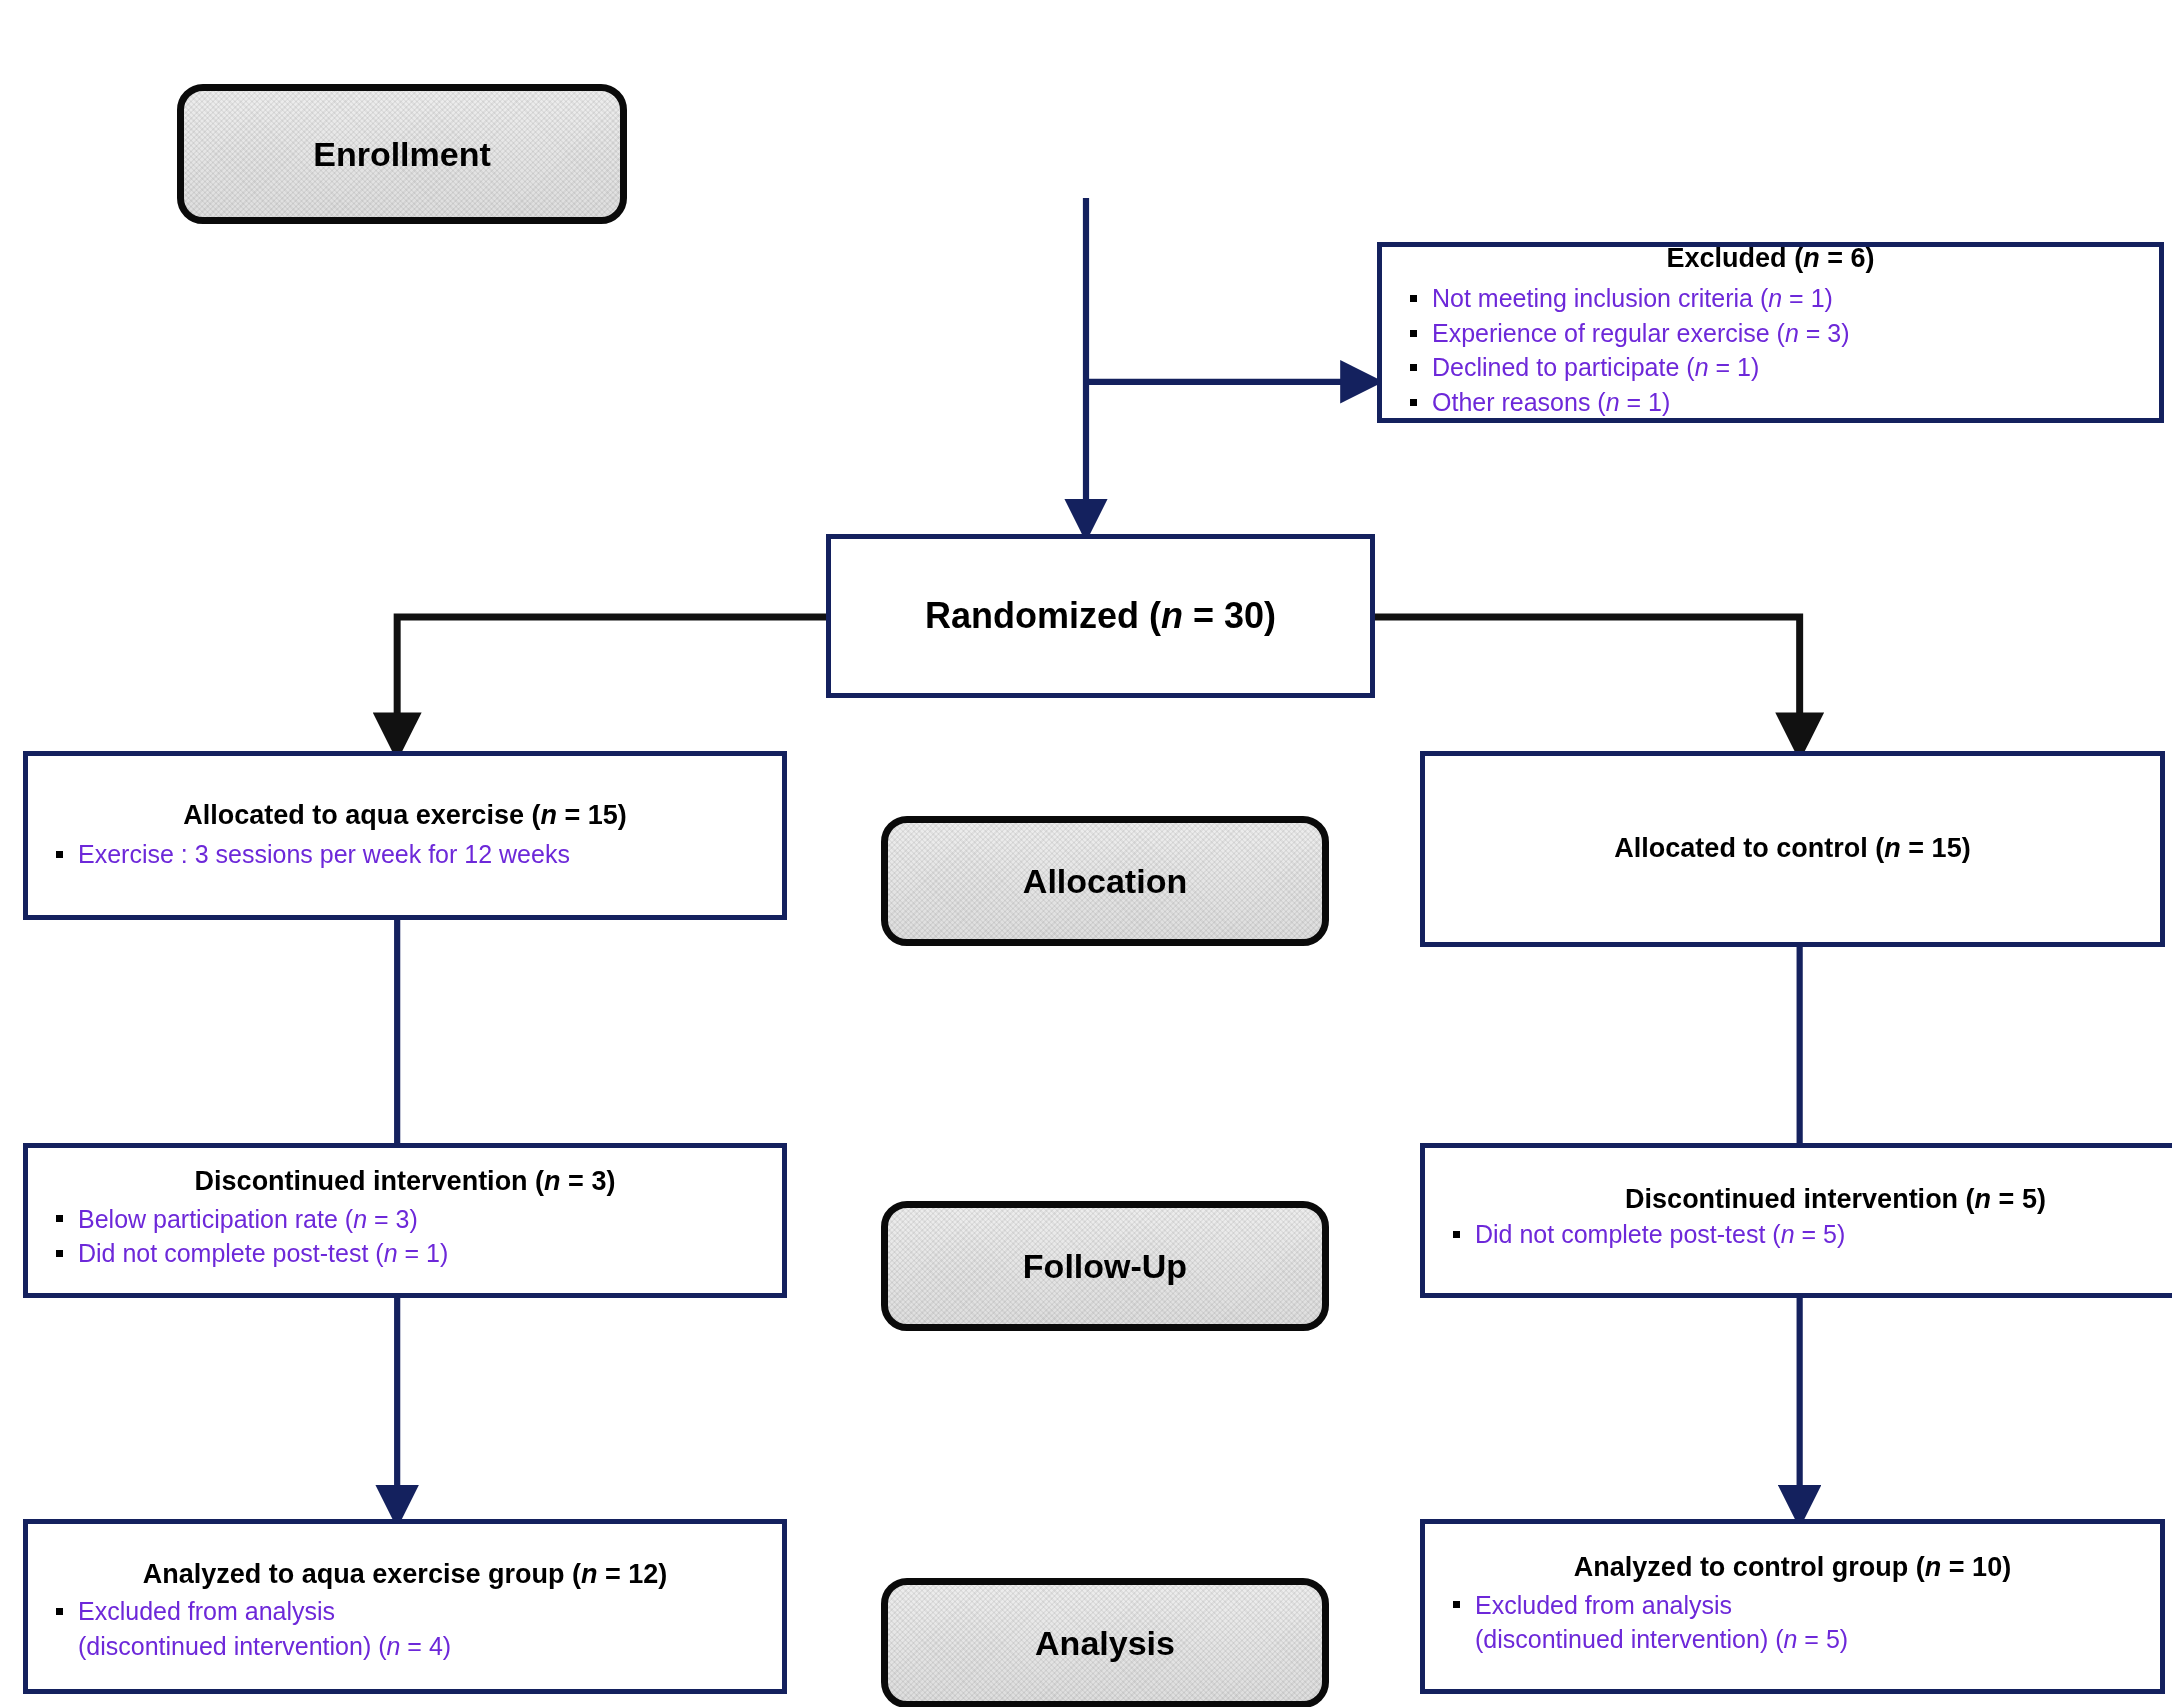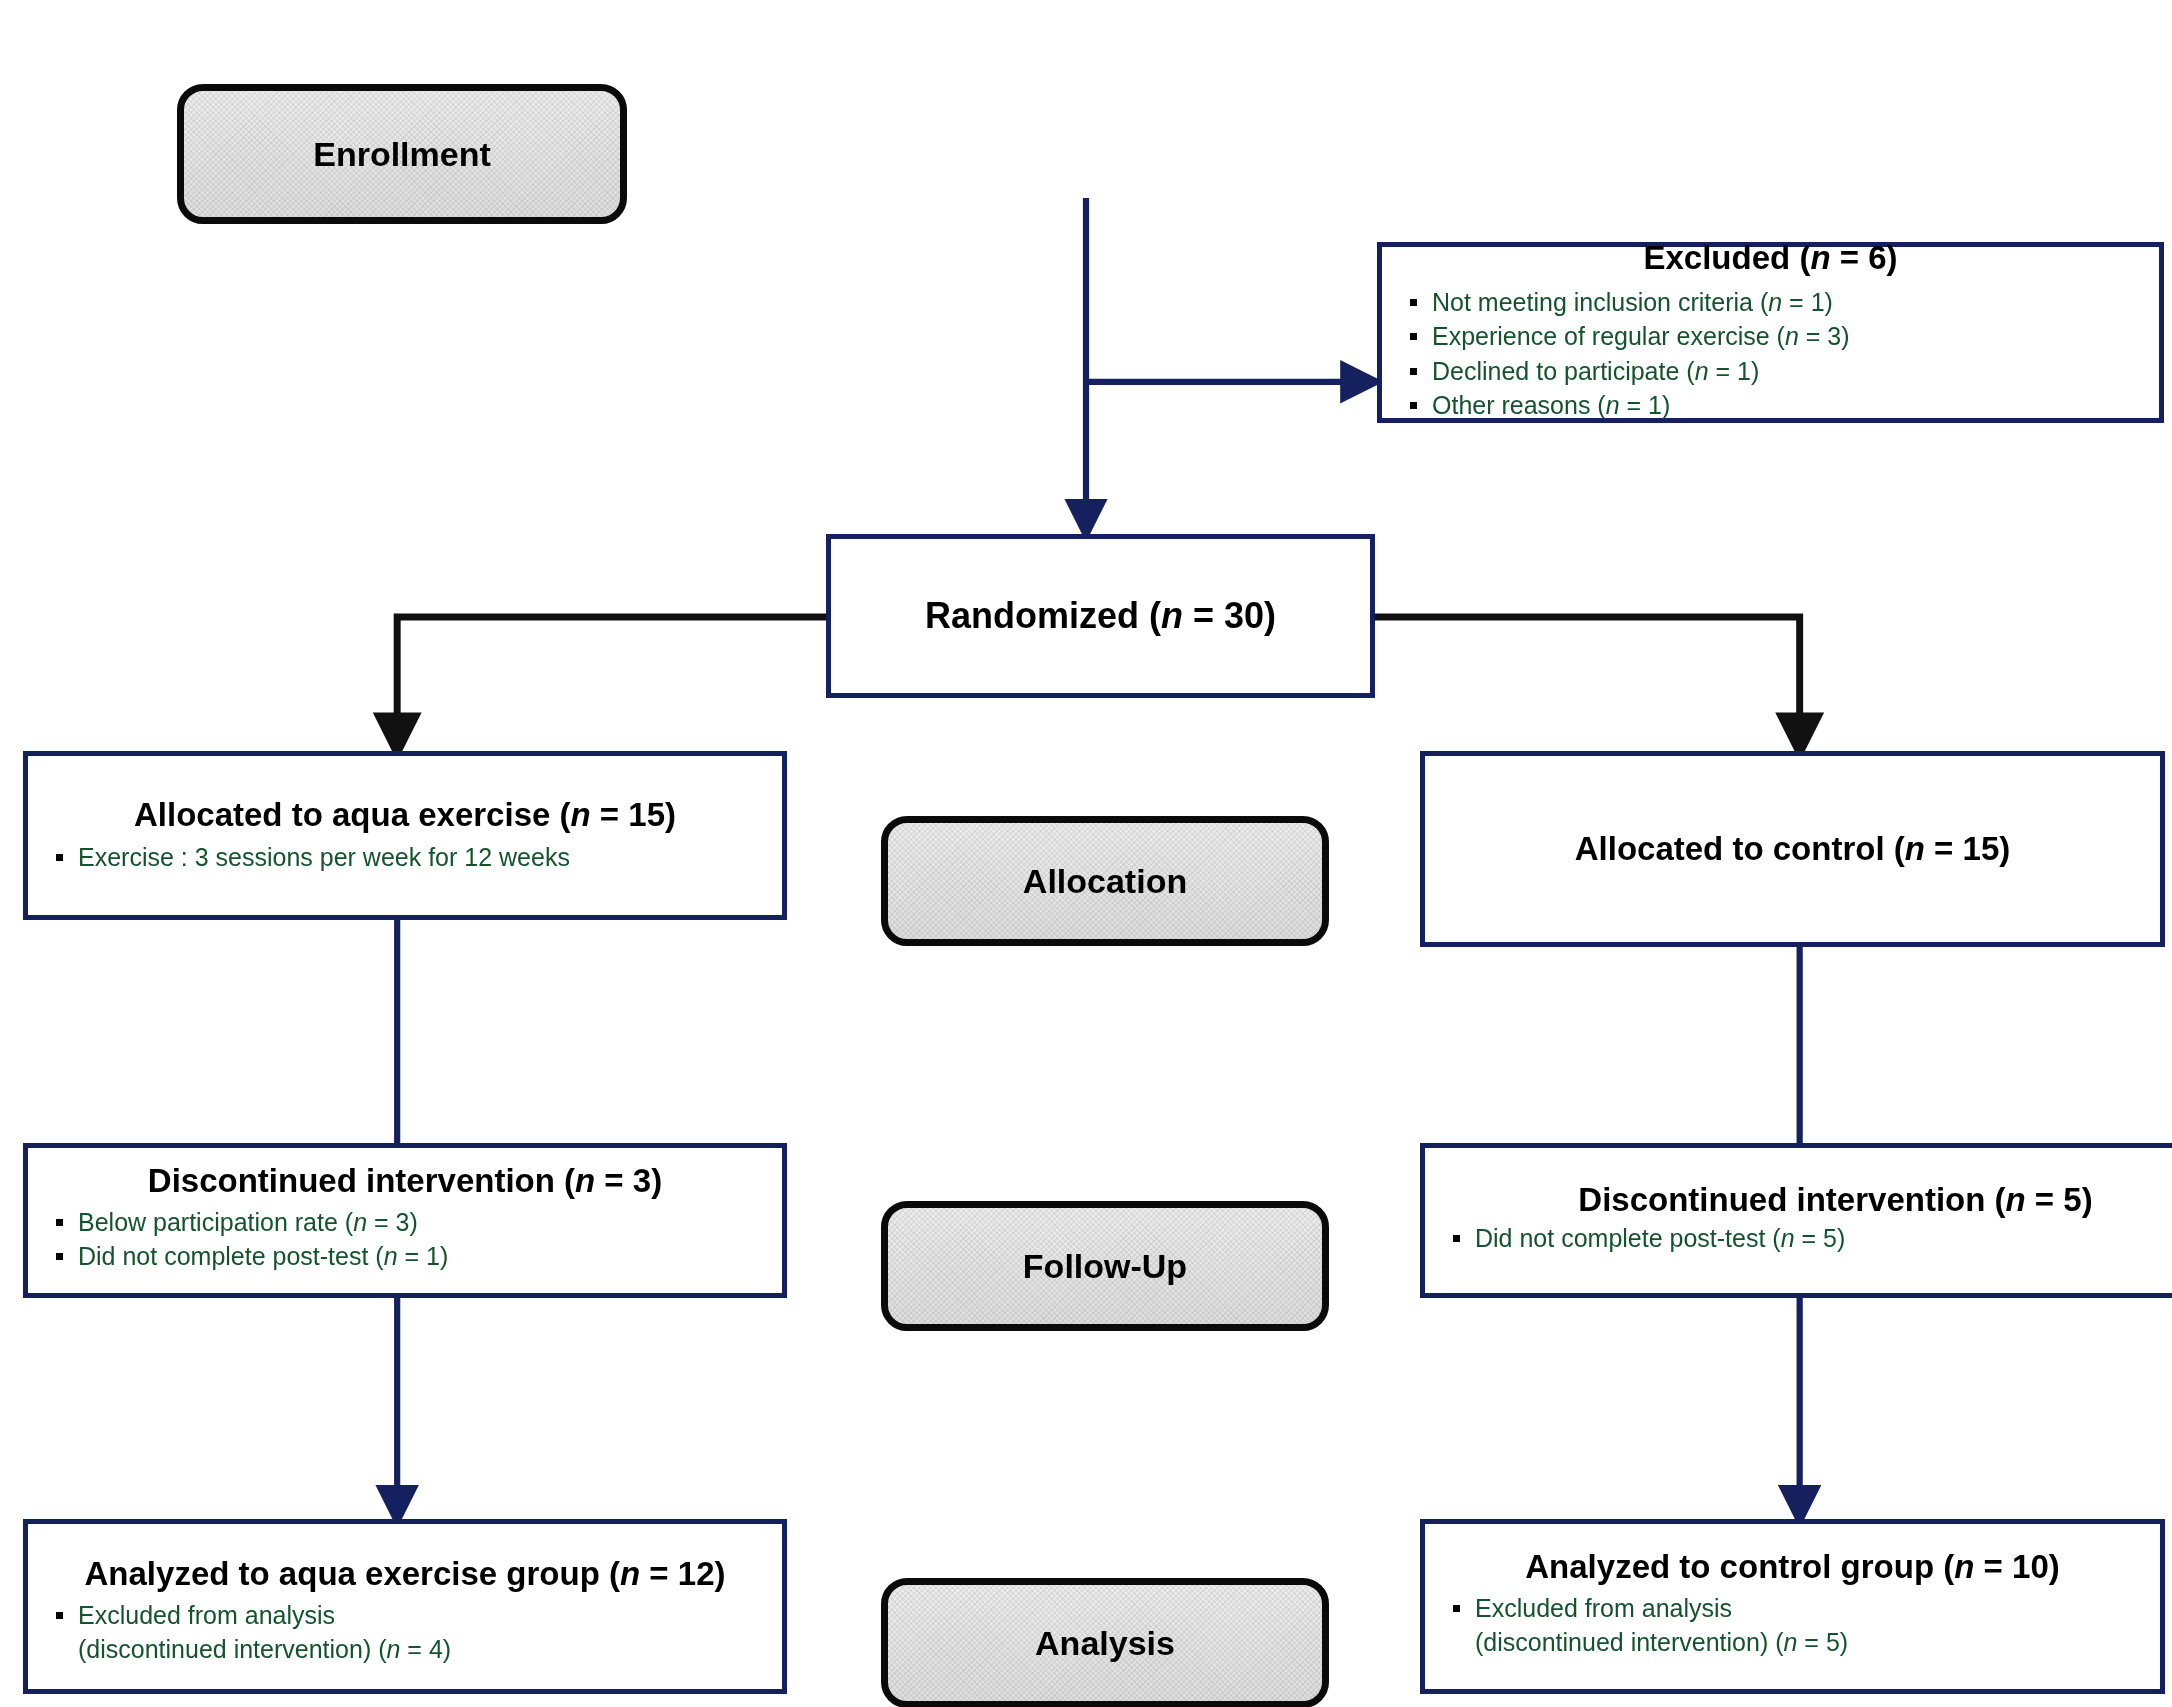--- a/index.html
+++ b/index.html
@@ -31,21 +31,21 @@
     white-space:nowrap;
   }
   .bullets{
     list-style:none;
     margin:7.8px 0 0 0;
     padding:0;
   }
   .bullets li{
     position:relative;
     padding-left:36px;
-    color:#14532d;
+    color:#6d28d9;
     line-height:1.38;
   }
   .bullets li::before{
     content:"";
     position:absolute;
     left:14px;top:0.55em;
     width:7px;height:7px;
     background:#000;
   }
   .bullets li .l2{display:block;}
@@ -61,21 +61,21 @@
         rgba(0,0,0,.055) 0 1.6px, rgba(0,0,0,0) 1.6px 3.9px),
       repeating-linear-gradient(45deg,
         rgba(0,0,0,.05) 0 1.6px, rgba(0,0,0,0) 1.6px 3.9px),
       linear-gradient(#ededed,#e4e4e4 55%,#dedede);
     display:flex;align-items:center;justify-content:center;
     font-weight:bold;color:#000;margin-top:40px;
   }
 
   
   .fs-lg{font-size:36px;}
-  .fs-md{font-size:33px;}
+  .fs-md{font-size:27px;}
   .fs-sm{font-size:25px;}
   .fs-pill{font-size:34px;}
   em{font-style:italic;}
 </style>
 </head>
 <body>
 
 <div id="stage">
 
   <svg id="wires" viewBox="0 0 2800 2201" preserveAspectRatio="none">

